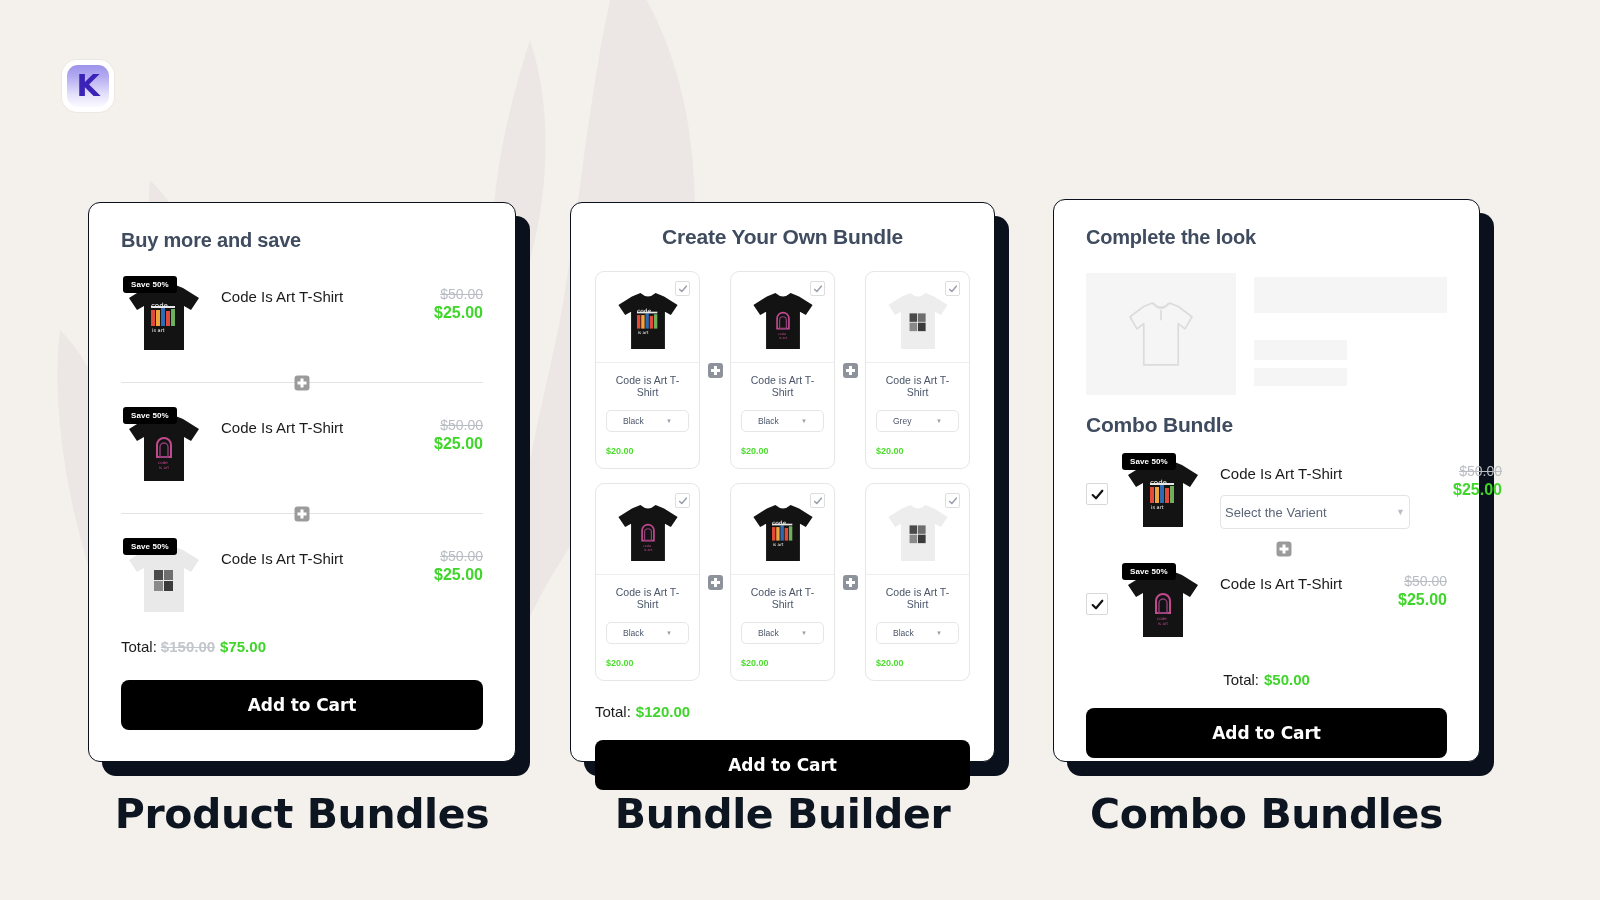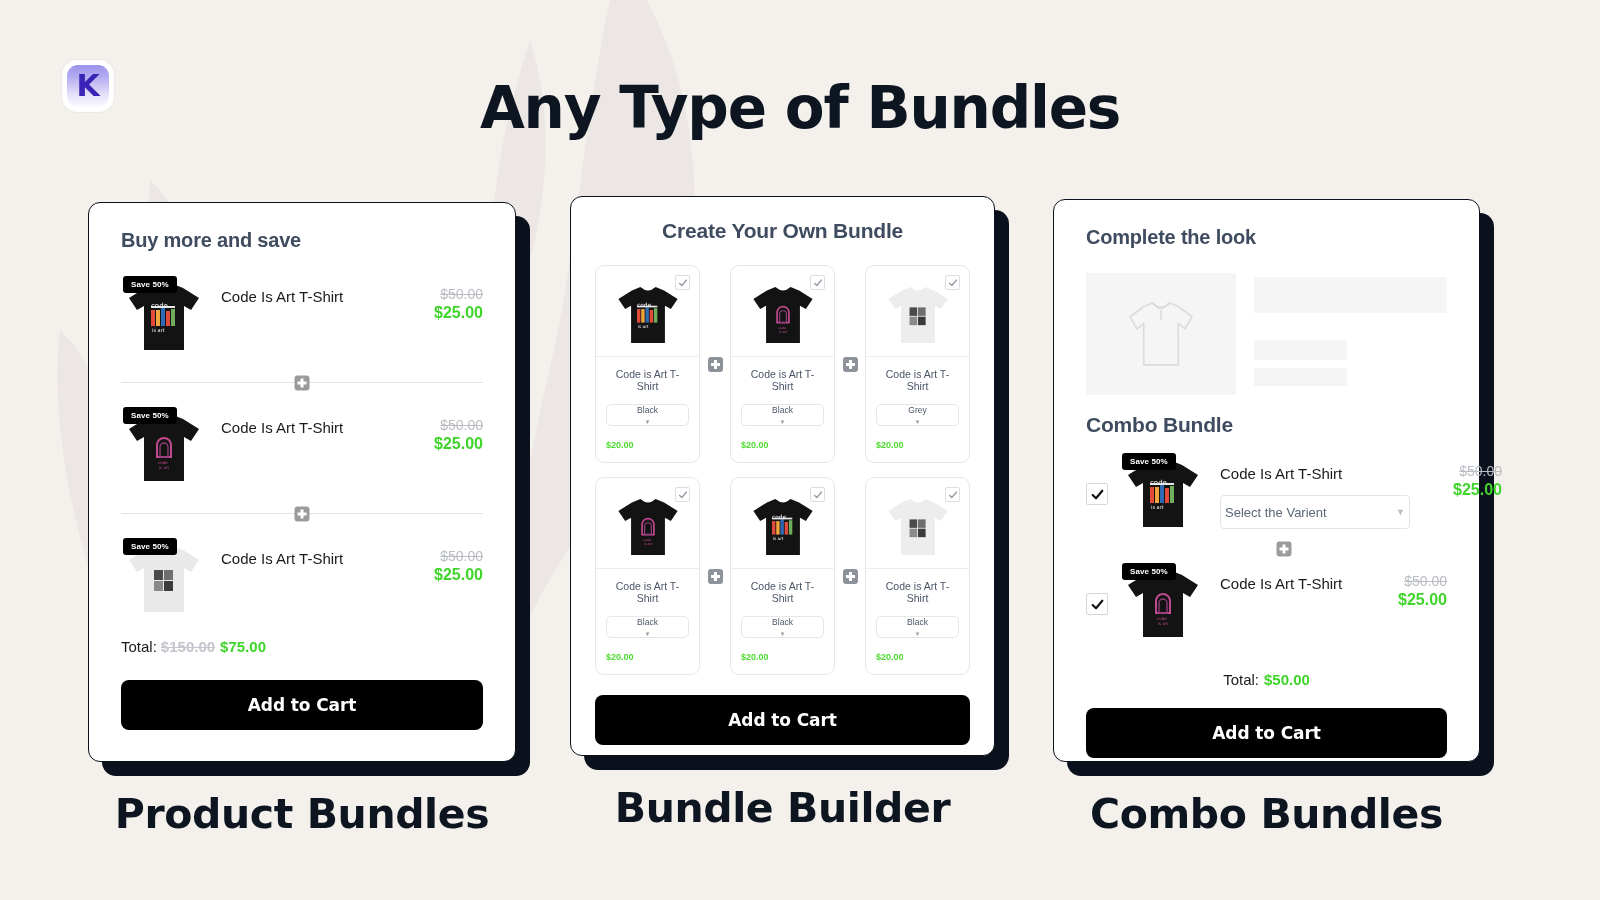--- a/index.html
+++ b/index.html
@@ -133,21 +133,21 @@
   }
   .tile-check svg { width: 10px; height: 10px; display: block; }
   .tile-img { display: flex; justify-content: center; padding: 6px 0 8px 0; }
   .tile-img svg { width: 78px; height: 66px; }
   .tile-sep { height: 1px; background: #ededed; margin: 0 -10px 0 -10px; }
   .tile-name { font-size: 10.5px; color: #4a5568; text-align: center; padding: 11px 0 12px 0; }
   .tile-select {
     border: 1px solid #e6e6e6; border-radius: 5px;
     height: 22px; display: flex; align-items: center;
     justify-content: space-between; padding: 0 16px;
-    font-size: 8.5px; color: #4a5568; background: #fff; flex-direction: column;
+    font-size: 8.5px; color: #4a5568; background: #fff;
   }
   .tile-select .arr { font-size: 6px; color: #9aa0ab; }
   .tile-price { font-size: 9px; font-weight: 700; color: #4ddb2e; padding-top: 14px; }
   .grid-plus {
     width: 30px; flex: 0 0 30px; display: flex;
     align-items: center; justify-content: center;
   }
   .grid-plus .plus { width: 15px; height: 15px; border-radius: 3px; background: #8d929b;
     display: flex; align-items: center; justify-content: center; }
 
@@ -195,21 +195,20 @@
         <path d="M150 180 C230 260, 250 420, 200 560 C170 470, 140 300, 150 180 Z"></path>
         <path d="M60 330 C120 390, 130 500, 100 600 C70 520, 50 410, 60 330 Z"></path>
       </g>
     </svg>
   </div>
 
   <div class="logo-wrap">
     <div class="logo-inner">K</div>
   </div>
 
-  <h1 class="main-title">Any Type of Bundles</h1>
 
   <div class="card-slot" style="left:88px; top:202px; width:428px; height:560px;">
     <div class="card-shadow"></div>
     <div class="card">
       <div class="card-heading">Buy more and save</div>
 
       <div style="margin-top:26px;">
 
         <div class="prod-row">
           <div class="thumb-wrap">
@@ -292,21 +291,21 @@
 
       <div class="total-line" style="margin-top:20px;">
         <span>Total:</span><span class="total-old">$150.00</span><span class="total-new">$75.00</span>
       </div>
 
       <button class="atc" style="margin-top:25px;">Add to Cart</button>
     </div>
     <div class="card-caption">Product Bundles</div>
   </div>
 
-  <div class="card-slot" style="left:570px; top:196px; width:425px; height:560px;">
+  <div class="card-slot" style="left:570px; top:202px; width:425px; height:560px;">
     <div class="card-shadow"></div>
     <div class="card" style="padding:22px 24px 22px 24px;">
       <div class="card-heading center">Create Your Own Bundle</div>
 
       <div class="builder-grid" style="margin-top:22px;">
 
         <div class="builder-row">
           <div class="tile">
             <span class="tile-check">
               <svg viewBox="0 0 12 12">
@@ -472,20 +471,23 @@
             <div class="tile-name">Code is Art T-Shirt</div>
             <div class="tile-select">
               <span>Black</span>
               <span class="arr">▼</span>
             </div>
             <div class="tile-price">$20.00</div>
           </div>
         </div>
       </div>
 
+      <div class="total-line" style="margin-top:22px;">
+        <span>Total:</span><span class="total-new">$120.00</span>
+      </div>
 
       <button class="atc" style="margin-top:20px;">Add to Cart</button>
     </div>
     <div class="card-caption">Bundle Builder</div>
   </div>
 
   <div class="card-slot" style="left:1053px; top:199px; width:427px; height:563px;">
     <div class="card-shadow"></div>
     <div class="card">
       <div class="card-heading">Complete the look</div>

